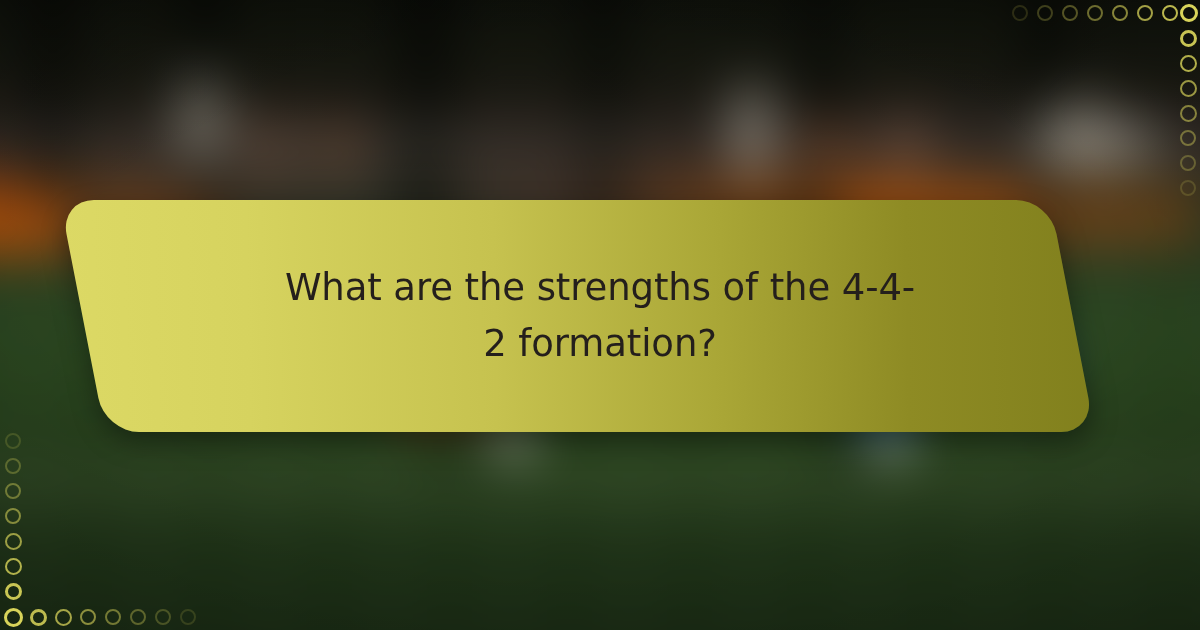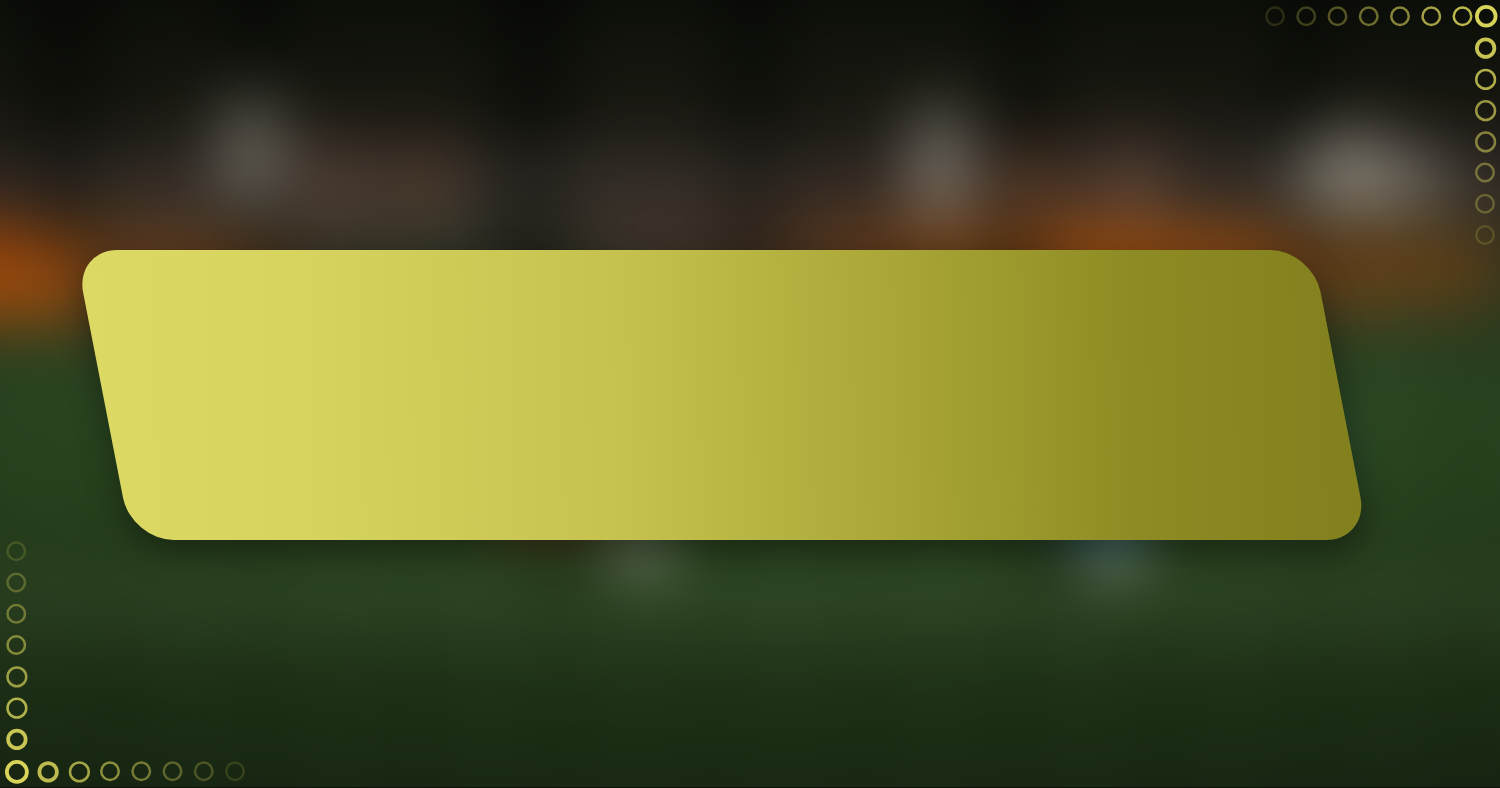--- a/index.html
+++ b/index.html
@@ -271,15 +271,18 @@
     <div class="dot" style="left:55px;  top:9px; width:17px; height:17px; border:2px solid #d8d45a; opacity:.74;"></div>
     <div class="dot" style="left:80px;  top:9px; width:16px; height:16px; border:2px solid #d8d45a; opacity:.60;"></div>
     <div class="dot" style="left:105px; top:9px; width:16px; height:16px; border:2px solid #d8d45a; opacity:.48;"></div>
     <div class="dot" style="left:130px; top:9px; width:16px; height:16px; border:2px solid #d8d45a; opacity:.36;"></div>
     <div class="dot" style="left:155px; top:9px; width:16px; height:16px; border:2px solid #d8d45a; opacity:.26;"></div>
     <div class="dot" style="left:180px; top:9px; width:16px; height:16px; border:2px solid #d8d45a; opacity:.16;"></div>
   </div>
 
   <div class="card-wrap">
     <div class="card-shape"></div>
+    <div class="card-text">
+      <h1>What are the strengths of the 4-4-2 formation?</h1>
+    </div>
   </div>
 
 </div>
 
 </body></html>

